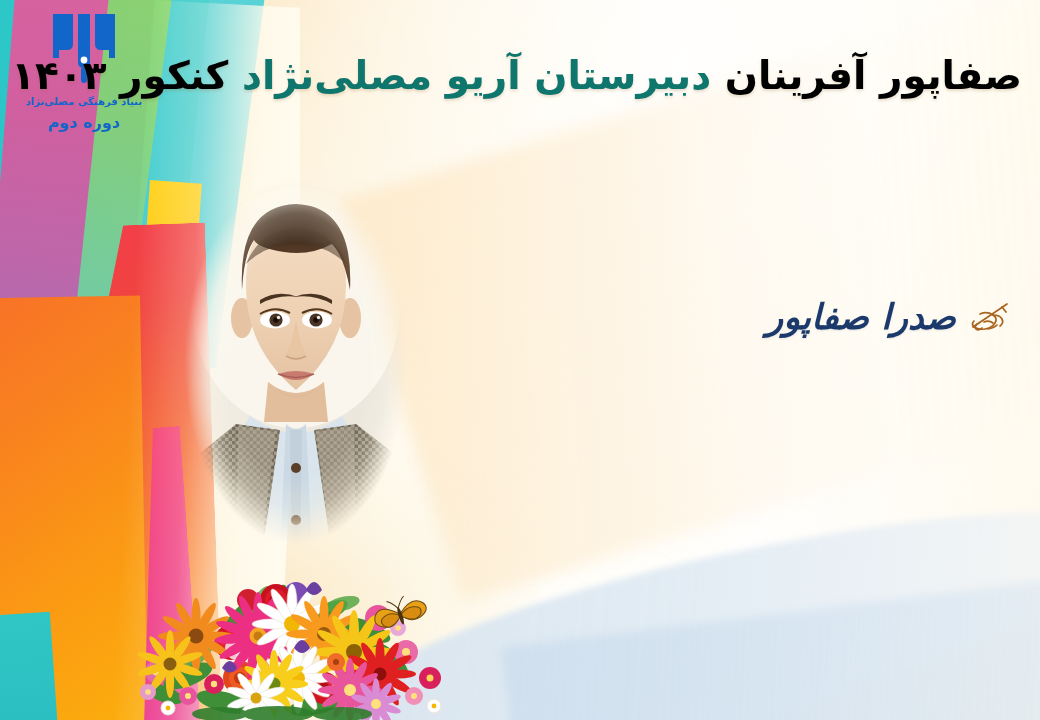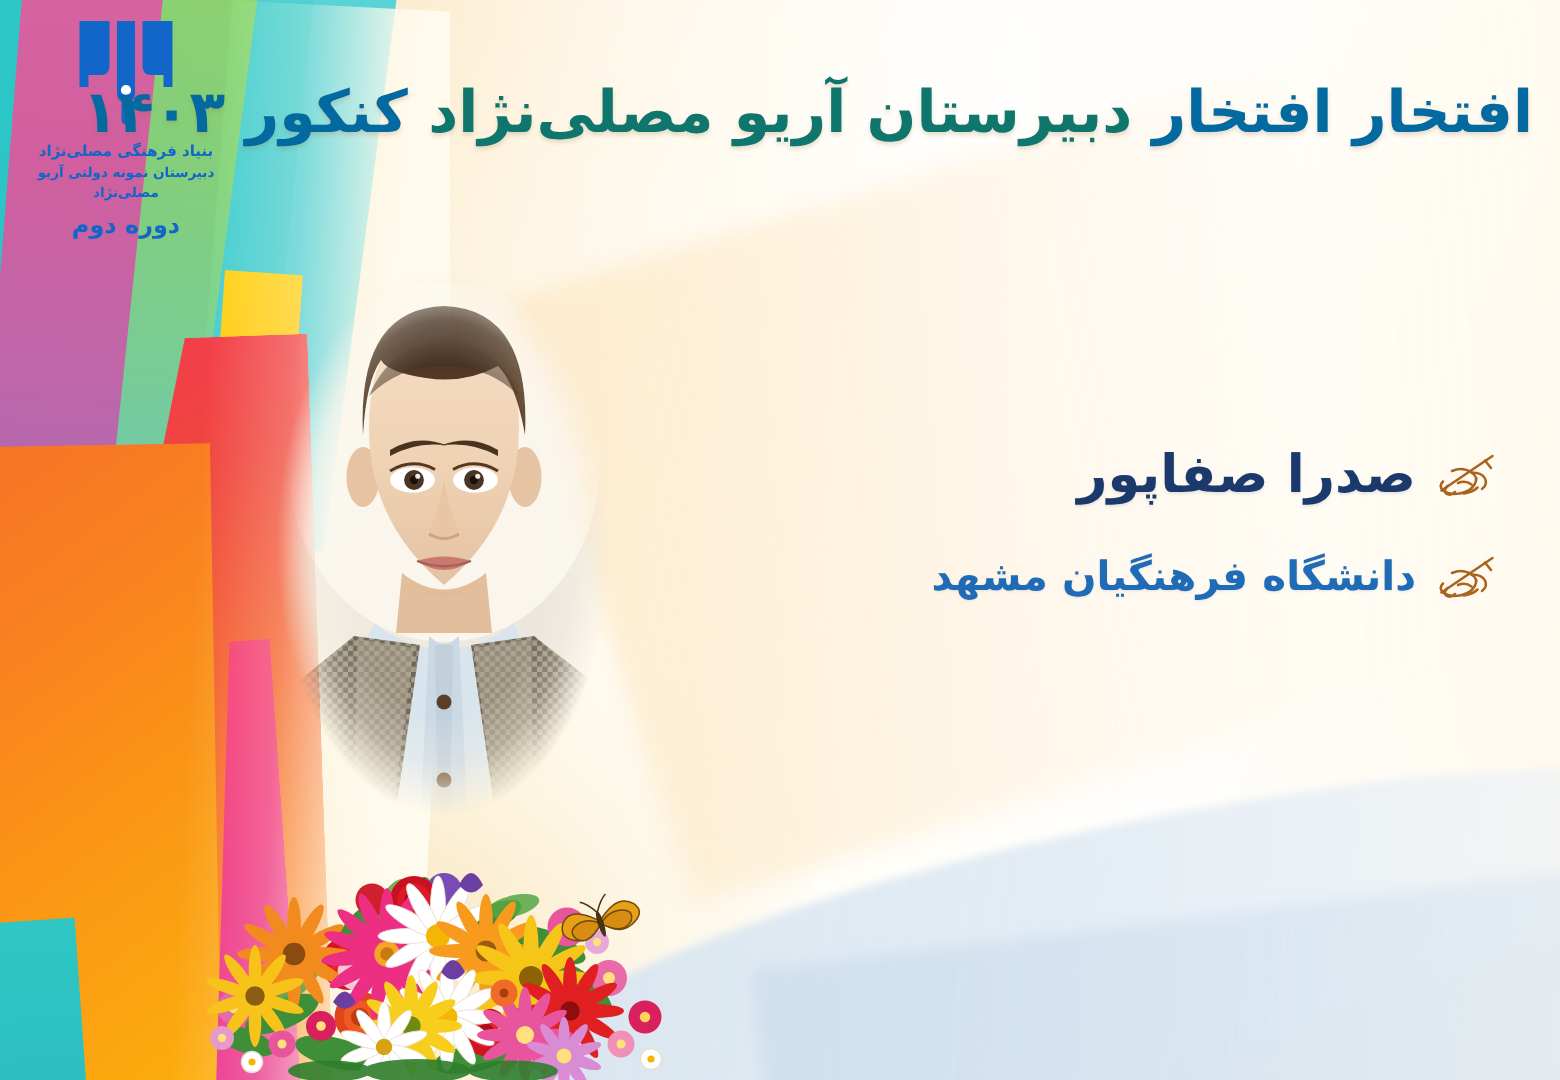--- a/index.html
+++ b/index.html
@@ -146,41 +146,41 @@
   
   .title{
     position:absolute;right:18px;top:52px;left:250px;
     text-align:center;
     direction:rtl;
     font-size:39px;font-weight:700;
     line-height:1.22;
     white-space:nowrap;
     text-shadow:0 2px 3px rgba(150,110,60,.22);
   }
-  .t-orange{color:#0369a1;}
+  .t-orange{color:#000000;}
   .t-blue{color:#0f766e;}
   .title .seg{display:inline;}
 
   
   .portrait-wrap{
     position:absolute;left:176px;top:168px;width:240px;height:386px;
   }
   .portrait{
     position:absolute;inset:0;
     border-radius:50% / 46%;
     overflow:hidden;
     -webkit-mask-image:radial-gradient(ellipse 48% 49% at 50% 50%, #000 62%, rgba(0,0,0,.75) 78%, rgba(0,0,0,0) 97%);
     mask-image:radial-gradient(ellipse 48% 49% at 50% 50%, #000 62%, rgba(0,0,0,.75) 78%, rgba(0,0,0,0) 97%);
   }
   .portrait svg{display:block;width:100%;height:100%;}
 
   
   .info{
-    position:absolute;right:40px;top:296px;width:400px;
-    direction:rtl;text-align:left;
+    position:absolute;right:28px;top:296px;width:400px;
+    direction:rtl;text-align:left;font-style:italic;
   }
   .info-row{
     display:flex;align-items:center;justify-content:flex-start;
     gap:12px;
     margin-bottom:26px;
   }
   .info-row:last-child{margin-bottom:0;}
   .bullet{flex:0 0 auto;width:44px;height:34px;}
   .bullet svg{display:block;width:100%;height:100%;}
   .info-text{white-space:nowrap;font-weight:700;line-height:1.2;}
@@ -226,27 +226,26 @@
         <path d="M6 4 H26 V34 Q26 40 20 40 H12 V48 H6 Z" fill="#1266C9"></path>
         <path d="M68 4 H48 V34 Q48 40 54 40 H62 V48 H68 Z" fill="#1266C9"></path>
         <rect x="31" y="4" width="12" height="34" fill="#1266C9"></rect>
         <path d="M31 38 H43 L43 52 Q43 58 37 58 Q31 58 31 52 Z" fill="#1266C9"></path>
         <rect x="34" y="57" width="6" height="16" rx="3" fill="#1266C9"></rect>
         <circle cx="37" cy="50" r="3.4" fill="#FFFFFF"></circle>
       </svg>
     </span>
     <div class="logo-lines">
       <div class="logo-l1">بنیاد فرهنگی مصلی‌نژاد</div>
-      <div class="logo-l2">دبیرستان نمونه دولتی آریو مصلی‌نژاد</div>
       <div class="logo-l3">دوره دوم</div>
     </div>
   </div>
 
   <div class="title">
-    <span class="seg t-orange">افتخار افتخار</span>
+    <span class="seg t-orange">صفاپور آفرینان</span>
     <span class="seg t-blue">دبیرستان آریو مصلی‌نژاد</span>
     <span class="seg t-orange">کنکور ۱۴۰۳</span>
   </div>
 
   <div class="portrait-wrap">
     <div class="portrait">
       <svg viewBox="0 0 240 386" xmlns="http://www.w3.org/2000/svg">
         <defs>
           <linearGradient id="bgp" x1="0" y1="0" x2="1" y2="1">
             <stop offset="0%" stop-color="#F6F1E4"></stop>
@@ -338,36 +337,20 @@
             <path d="M16 22 q5 -2 9 1"></path>
             <path d="M20 29 q6 -1 9 -4"></path>
             <path d="M25 15 q7 0 9 4 q2 4 -2 7"></path>
           </g>
         </svg>
       </span>
       <span class="info-text">صدرا صفاپور</span>
     </div>
 
 
-    <div class="info-row row-univ">
-      <span class="bullet">
-        <svg viewBox="0 0 44 34" fill="none" xmlns="http://www.w3.org/2000/svg">
-          <g stroke="#A9641E" stroke-width="1.7" fill="none" stroke-linecap="round" stroke-linejoin="round">
-            <path d="M5 27 L39 4"></path>
-            <path d="M34 7 L38 12"></path>
-            <path d="M9 24 q-3 3 -1 5 q3 2 6 -1"></path>
-            <path d="M12 14 q7 -3 13 1 q5 3 2 8 q-3 5 -10 6 q-7 1 -11 -2 q-3 -3 0 -6"></path>
-            <path d="M16 22 q5 -2 9 1"></path>
-            <path d="M20 29 q6 -1 9 -4"></path>
-            <path d="M25 15 q7 0 9 4 q2 4 -2 7"></path>
-          </g>
-        </svg>
-      </span>
-      <span class="info-text">دانشگاه فرهنگیان مشهد</span>
-    </div>
 
   </div>
 
   <div class="flowers">
     <svg viewBox="0 0 320 164" xmlns="http://www.w3.org/2000/svg">
       <defs>
         <g id="petals16">
           <g id="p1">
               <ellipse cx="0" cy="-15" rx="4.2" ry="15"></ellipse>
             </g>

